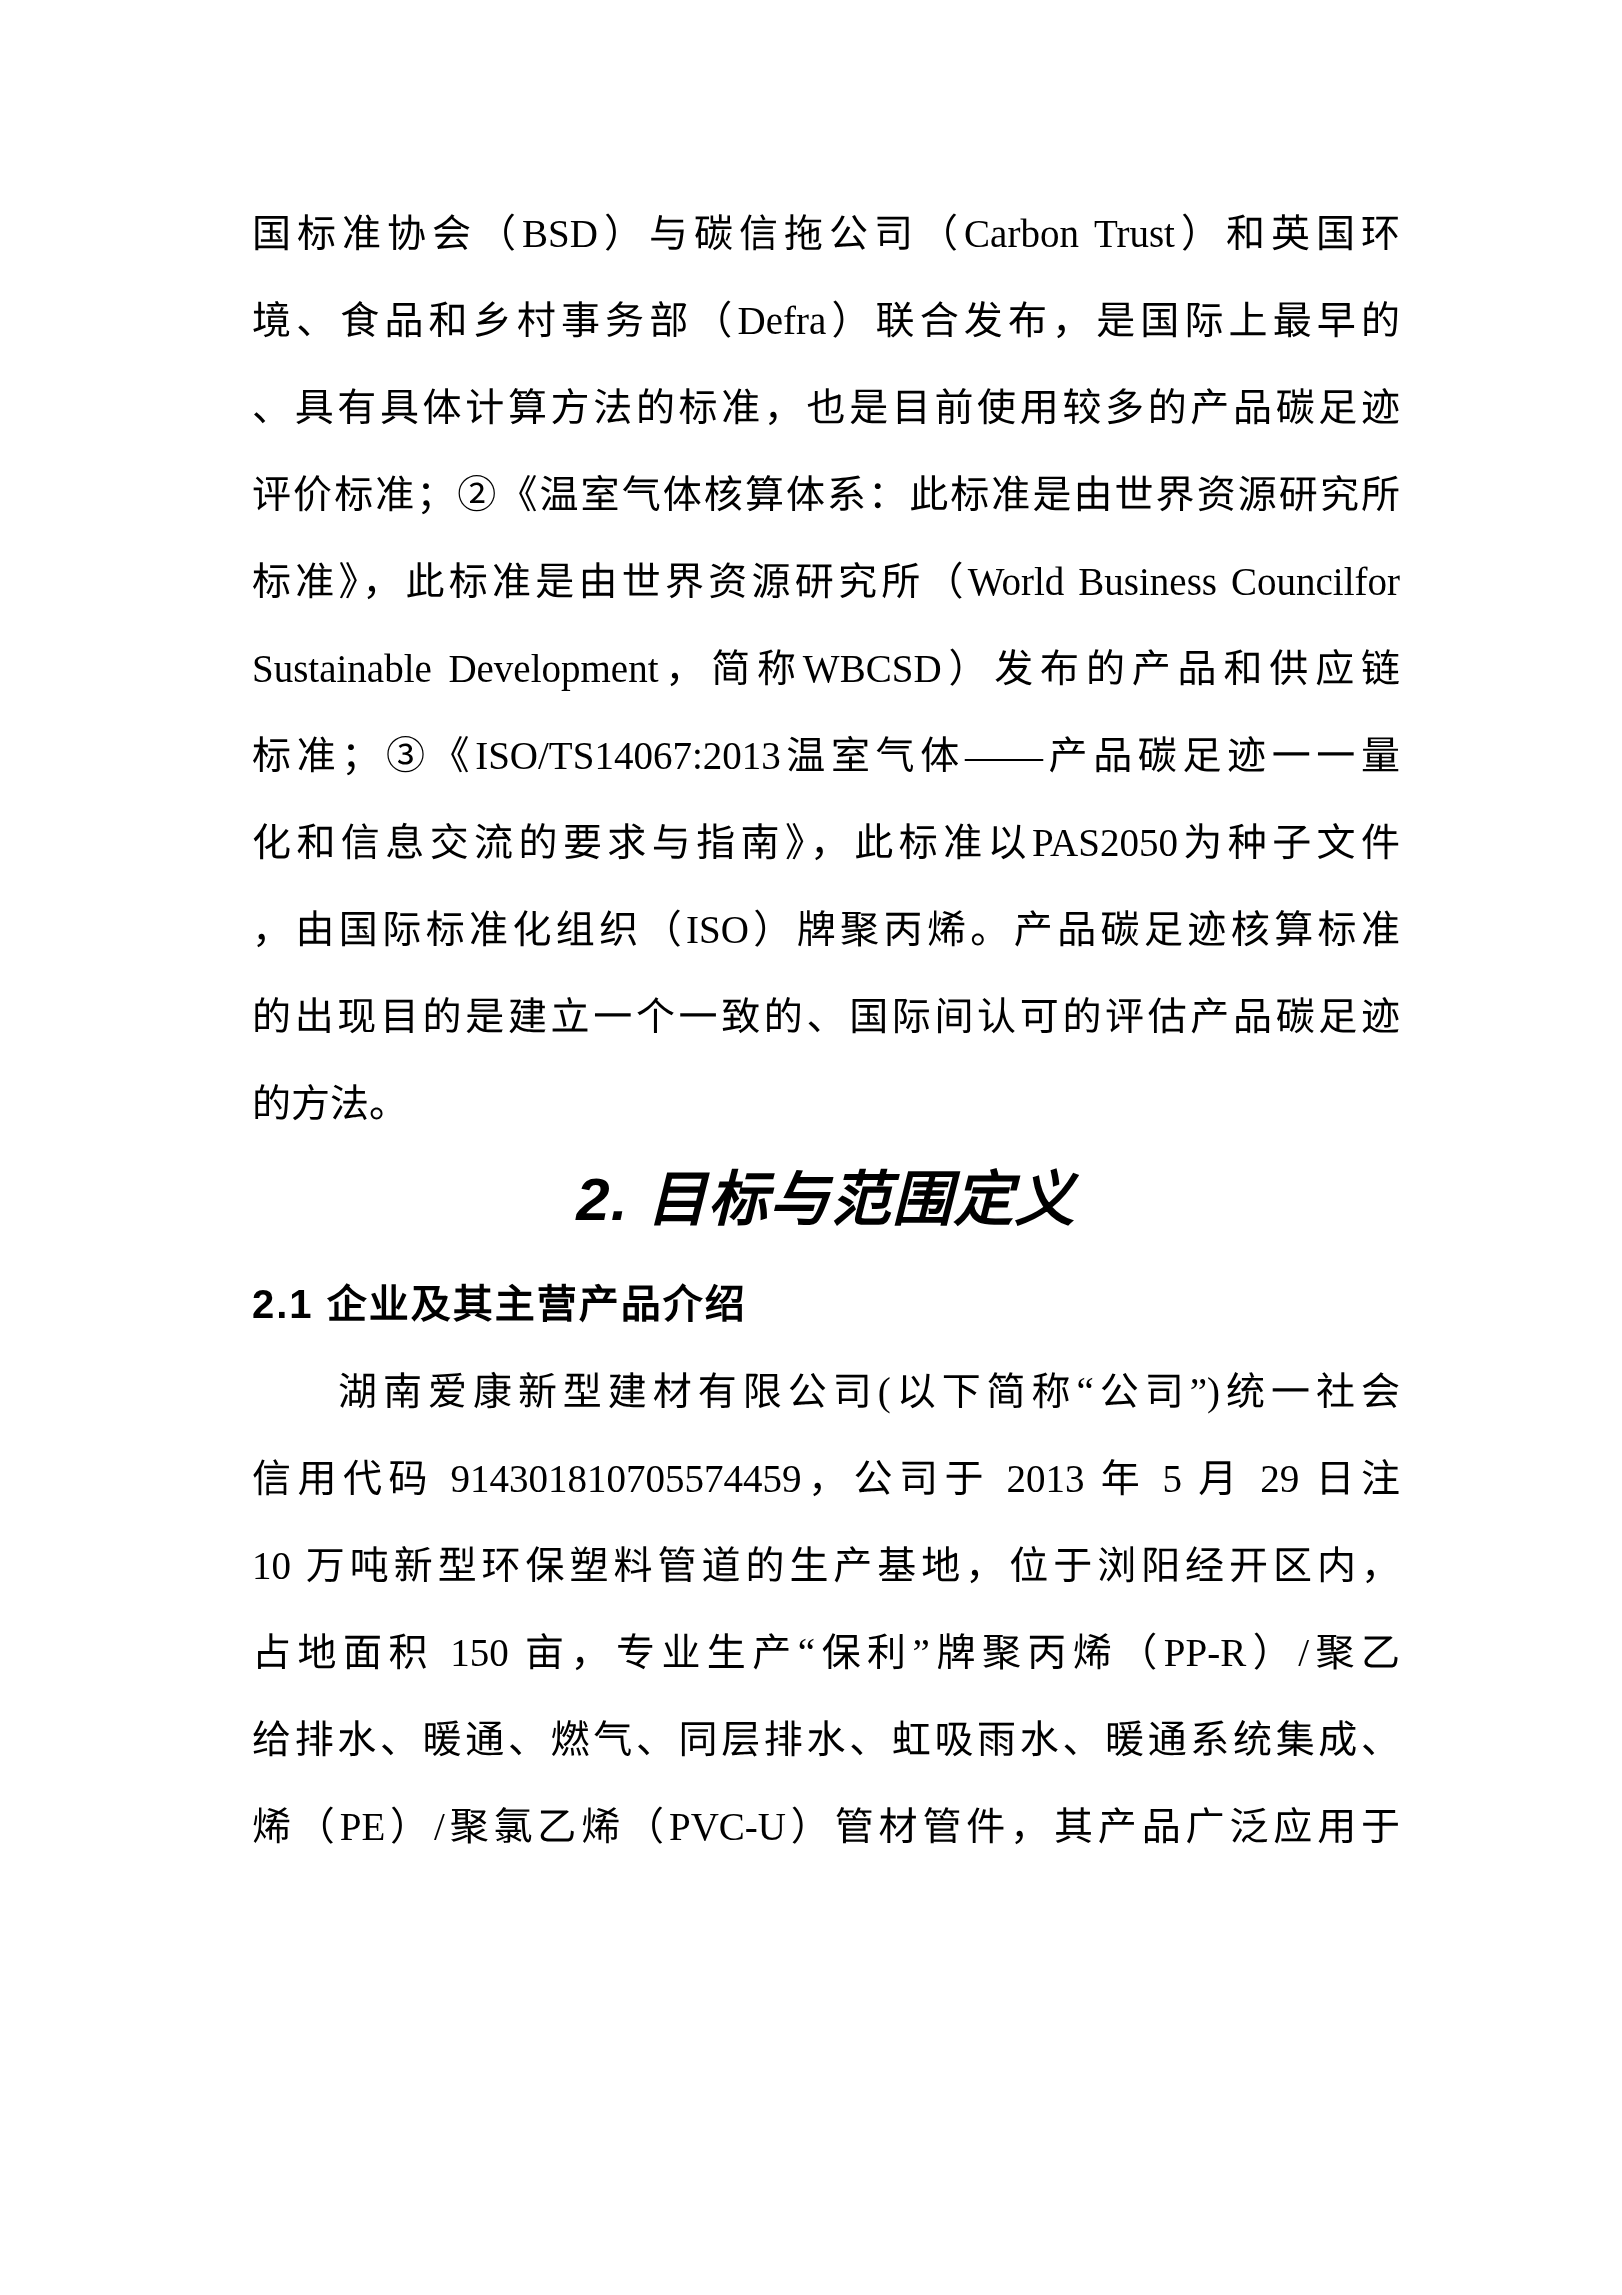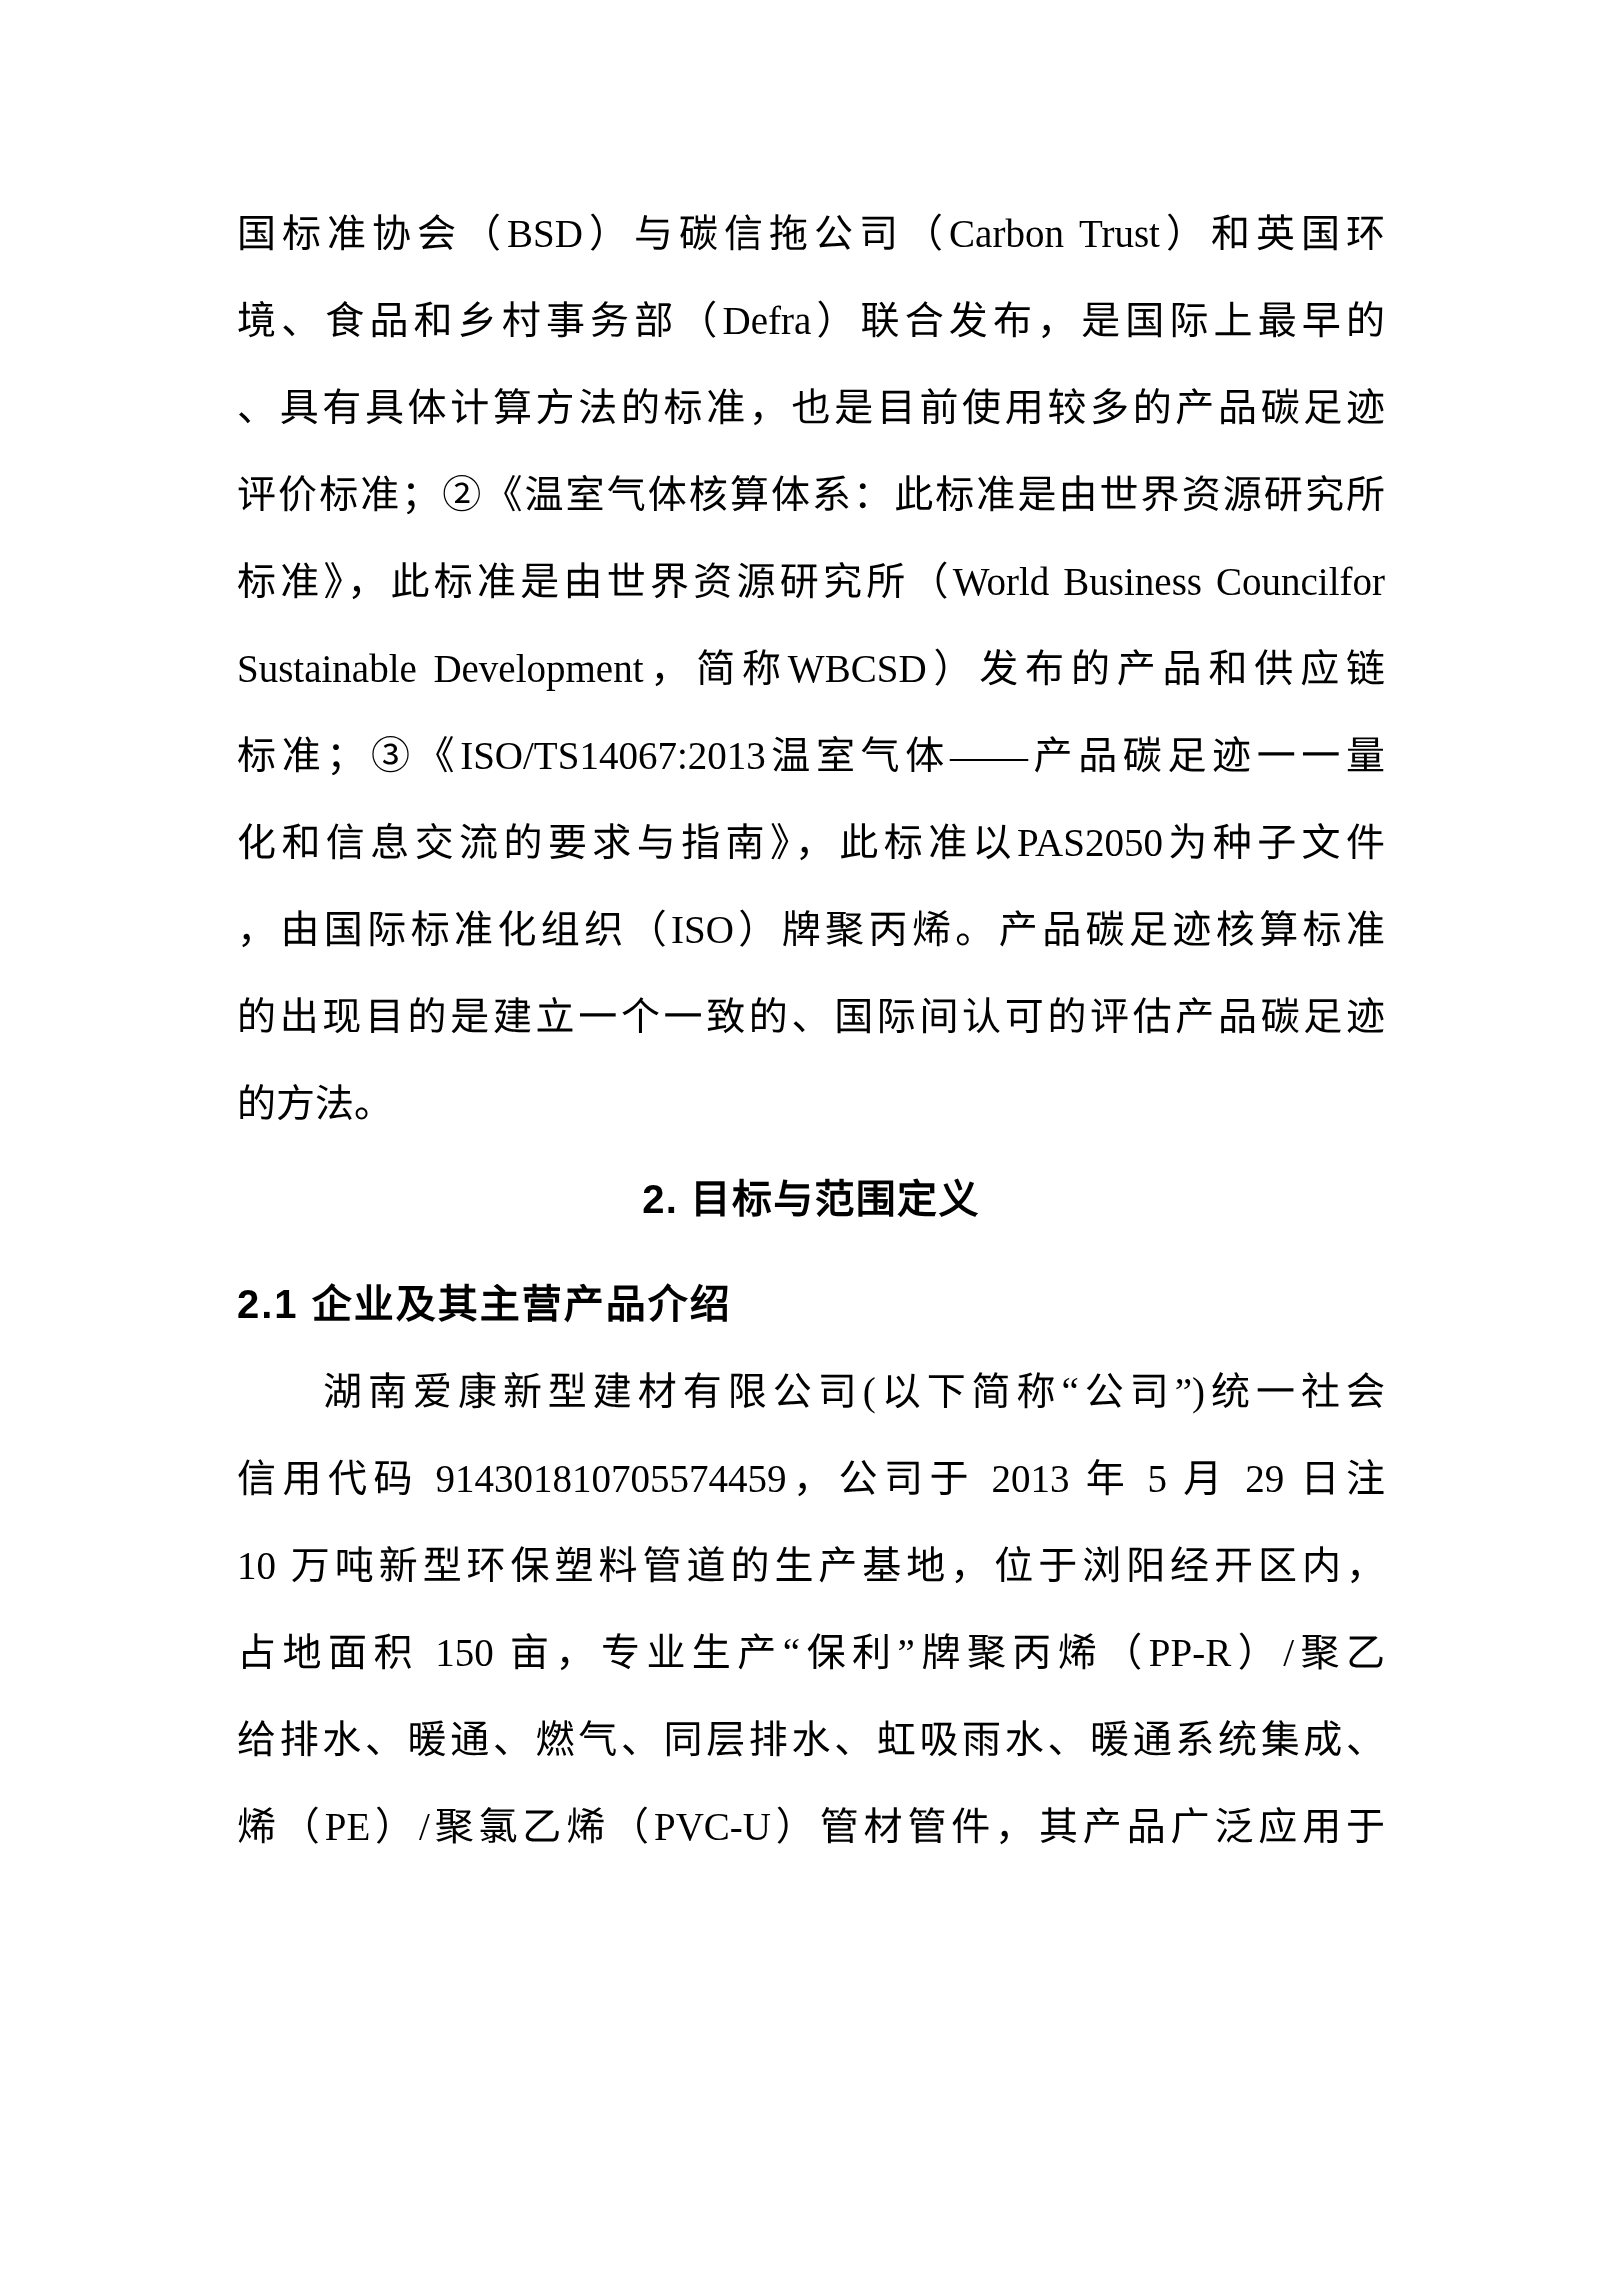--- a/index.html
+++ b/index.html
@@ -11,21 +11,21 @@
     position: relative;
     width: 1623px;
     height: 2295px;
     background: #ffffff;
     overflow: hidden;
     font-family: "Liberation Serif", "DejaVu Serif", serif;
     color: #000000;
   }
   .content {
     position: absolute;
-    left: 237px;
+    left: 252px;
     top: 190px;
     width: 1148px;
   }
   .para {
     font-size: 39px;
     line-height: 87px;
   }
   .para .line {
     text-align: justify;
     text-align-last: justify;
@@ -37,24 +37,25 @@
     text-align: right;
     text-align-last: left;
   }
   .para .line.first-indent {
     text-indent: 86px;
   }
   .heading-1 {
     margin: 19.6px 0 0 0;
     font-family: "Liberation Sans", "DejaVu Sans", sans-serif;
     font-weight: 700;
-    font-size: 40px;
+    font-size: 60px;
     line-height: 65px;
     text-align: center;
     letter-spacing: 1.3px;
+    font-style: italic;
   }
   .heading-2 {
     margin: 49px 0 0 0;
     font-family: "Liberation Sans", "DejaVu Sans", sans-serif;
     font-weight: 700;
     font-size: 40px;
     line-height: 47px;
     text-align: left;
     letter-spacing: 2px;
   }

